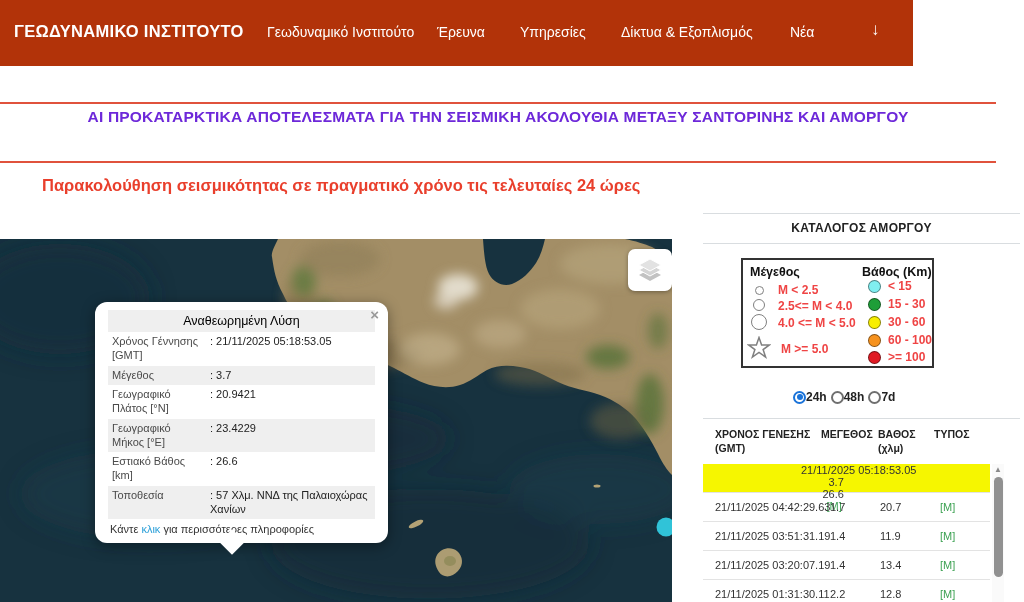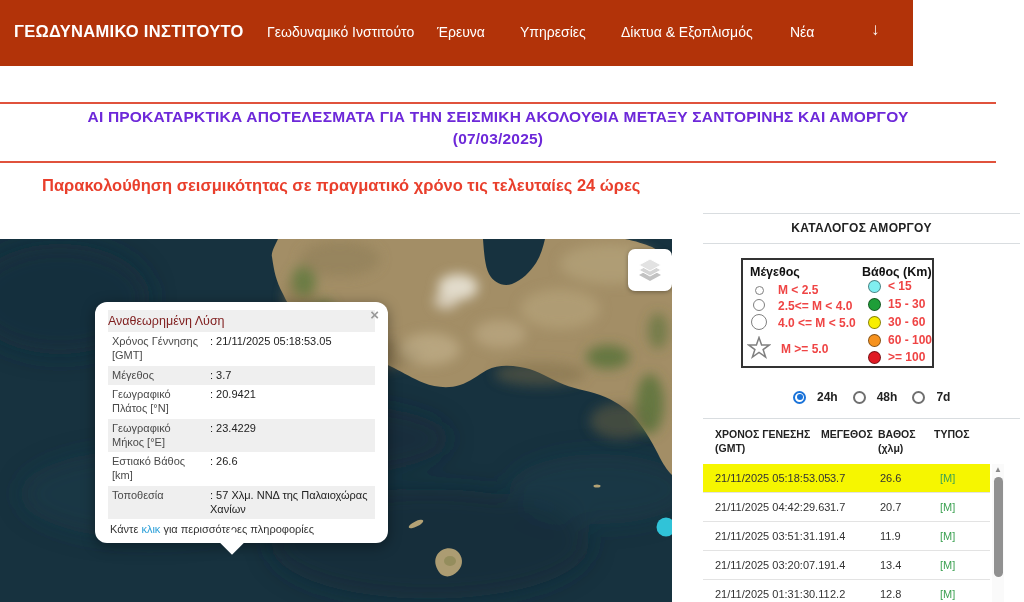--- a/index.html
+++ b/index.html
@@ -22,21 +22,21 @@
   
   .map { position:absolute; left:0; top:239px; width:672px; height:363px; overflow:hidden; background:#17323f; }
   .layers-ctl { position:absolute; left:628px; top:10px; width:44px; height:42px; background:#fff;
     border-radius:7px; box-shadow:0 1px 4px rgba(0,0,0,.35); display:flex; align-items:center; justify-content:center; cursor:pointer; }
 
   
   .popup { position:absolute; left:95px; top:63px; width:293px; background:#fff; border-radius:12px;
     box-shadow:0 3px 14px rgba(0,0,0,.4); padding:8px 13px 6px 13px; font-size:11px; color:#333; }
   .popup-tail { position:absolute; left:128px; bottom:-8px; width:18px; height:18px; background:#fff; transform:rotate(45deg); }
   .popup-close { position:absolute; right:9px; top:5px; color:#9a9a9a; font-size:15px; font-weight:bold; cursor:pointer; line-height:1; }
-  .popup-title { background:#efefef; color:#7f1d1d; font-size:12.5px; padding:4px 0; }
+  .popup-title { background:#efefef; text-align:center; color:#000000; font-size:12.5px; padding:4px 0; }
   .p-row { display:flex; }
   .p-row.alt { background:#efefef; }
   .p-label { width:100px; padding:3px 4px 3px 4px; color:#4a4a4a; line-height:1.25; }
   .p-value { width:167px; padding:3px 2px; color:#222; line-height:1.25; }
   .popup-footer { padding:4px 2px 2px 2px; color:#333; }
   .popup-footer .lnk { color:#2a9fd8; cursor:pointer; }
 
   
 
   
@@ -44,34 +44,34 @@
   .catalog-title { position:absolute; left:703px; top:221px; width:317px; text-align:center;
     font-weight:bold; font-size:12px; color:#222; letter-spacing:.3px; }
 
   .legend-box { position:absolute; left:741px; top:258px; width:193px; height:110px; border:2px solid #333; background:#fff; }
   .lg-title { position:absolute; font-weight:bold; font-size:12.5px; color:#111; }
   .lg-label { position:absolute; font-weight:bold; font-size:12px; color:#ef4444; white-space:nowrap; }
   .mag-circle { position:absolute; border:1.4px solid #808080; border-radius:50%; background:#fff; }
   .depth-circle { position:absolute; width:13px; height:13px; border-radius:50%; border:1px solid rgba(0,0,0,.45); }
   .star-svg { position:absolute; left:4px; top:76px; }
 
-  .radio-group { position:absolute; left:793px; top:390px; display:flex; align-items:center; gap:11px; }
+  .radio-group { position:absolute; left:793px; top:390px; display:flex; align-items:center; gap:0; }
   .radio { width:13px; height:13px; border-radius:50%; border:2px solid #6f6f6f; background:#fff; cursor:pointer; position:relative; }
   .radio.sel { border-color:#1a73d9; }
   .radio.sel::after { content:""; position:absolute; left:1.5px; top:1.5px; width:6px; height:6px; border-radius:50%; background:#1a73d9; }
   .radio-label { font-size:12px; font-weight:bold; color:#222; margin-right:4px; }
 
   .tbl-header { position:absolute; left:703px; top:428px; width:287px; display:flex;
     font-weight:bold; font-size:10.5px; color:#222; line-height:1.3; }
   .th { padding-left:12px; }
   .th.c1 { width:115px; } .th.c2 { width:60px; padding-left:3px; } .th.c3 { width:52px; padding-left:0; } .th.c4 { width:60px; padding-left:4px; }
 
   .tbl-rows { position:absolute; left:703px; top:464px; width:287px; }
   .t-row { display:flex; align-items:center; height:29px; border-bottom:1px solid #e3e3e3; font-size:11px; color:#333; cursor:pointer; }
-  .t-row.hl { background:#f6f600; }
+  .t-row.hl { background:#f6f600;flex-direction:column; }
   .td { padding-left:12px; white-space:nowrap; }
   .td.c1 { width:115px; } .td.c2 { width:60px; } .td.c3 { width:52px; padding-left:2px; } .td.c4 { width:60px; padding-left:10px; color:#3da253; }
 
   .scrollbar { position:absolute; left:992px; top:464px; width:12px; height:138px; background:#fafafa; }
   .scroll-up { width:12px; height:12px; font-size:8px; color:#8a8a8a; text-align:center; line-height:12px; cursor:pointer; }
   .scroll-thumb { position:absolute; left:1.5px; top:13px; width:9px; height:100px; background:#919191; border-radius:5px; cursor:pointer; }
 </style>
 </head>
 <body>
 
@@ -83,21 +83,20 @@
     <span class="nav-item" style="left:437px">Έρευνα</span>
     <span class="nav-item" style="left:520px">Υπηρεσίες</span>
     <span class="nav-item" style="left:621px">Δίκτυα &amp; Εξοπλισμός</span>
     <span class="nav-item" style="left:790px">Νέα</span>
     <span class="nav-arrow">↓</span>
   </header>
 
   <div class="red-line" style="top:102px"></div>
   <div class="headline">
     <div>ΑΙ ΠΡΟΚΑΤΑΡΚΤΙΚΑ ΑΠΟΤΕΛΕΣΜΑΤΑ ΓΙΑ ΤΗΝ ΣΕΙΣΜΙΚΗ ΑΚΟΛΟΥΘΙΑ ΜΕΤΑΞΥ ΣΑΝΤΟΡΙΝΗΣ ΚΑΙ ΑΜΟΡΓΟΥ</div>
-    <div>(07/03/2025)</div>
   </div>
   <div class="red-line" style="top:161px"></div>
   <div class="subtitle">Παρακολούθηση σεισμικότητας σε πραγματικό χρόνο τις τελευταίες 24 ώρες</div>
 
   <div class="map">
     <svg width="672" height="363" viewBox="0 0 672 363">
       <defs>
         <filter id="soft" x="-50%" y="-50%" width="200%" height="200%">
             <feGaussianBlur stdDeviation="6"></feGaussianBlur>
           </filter>

